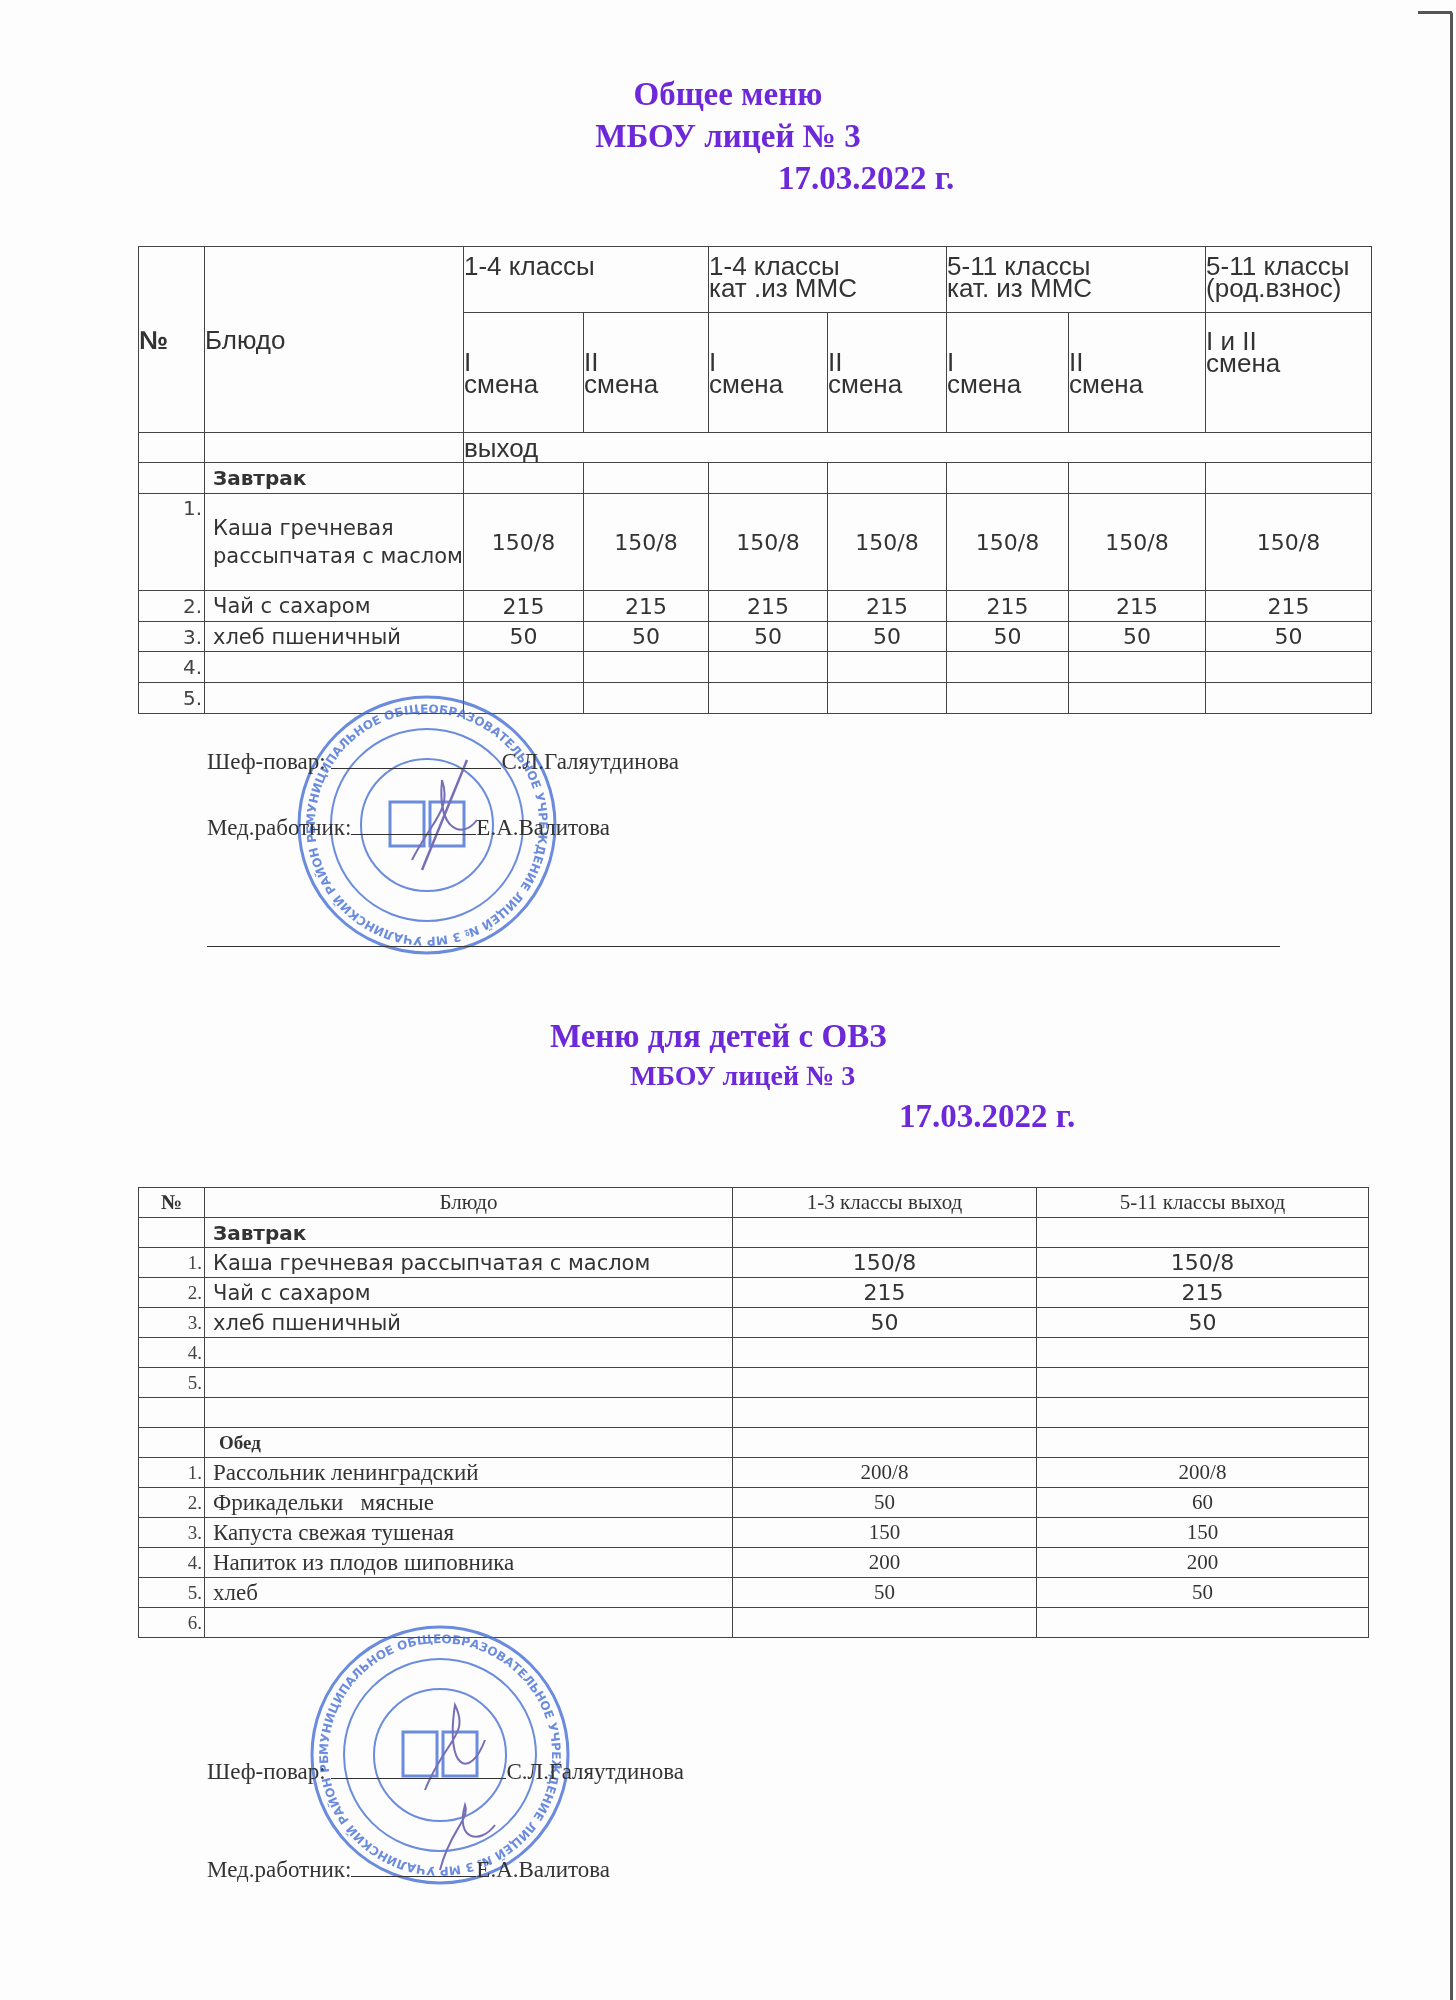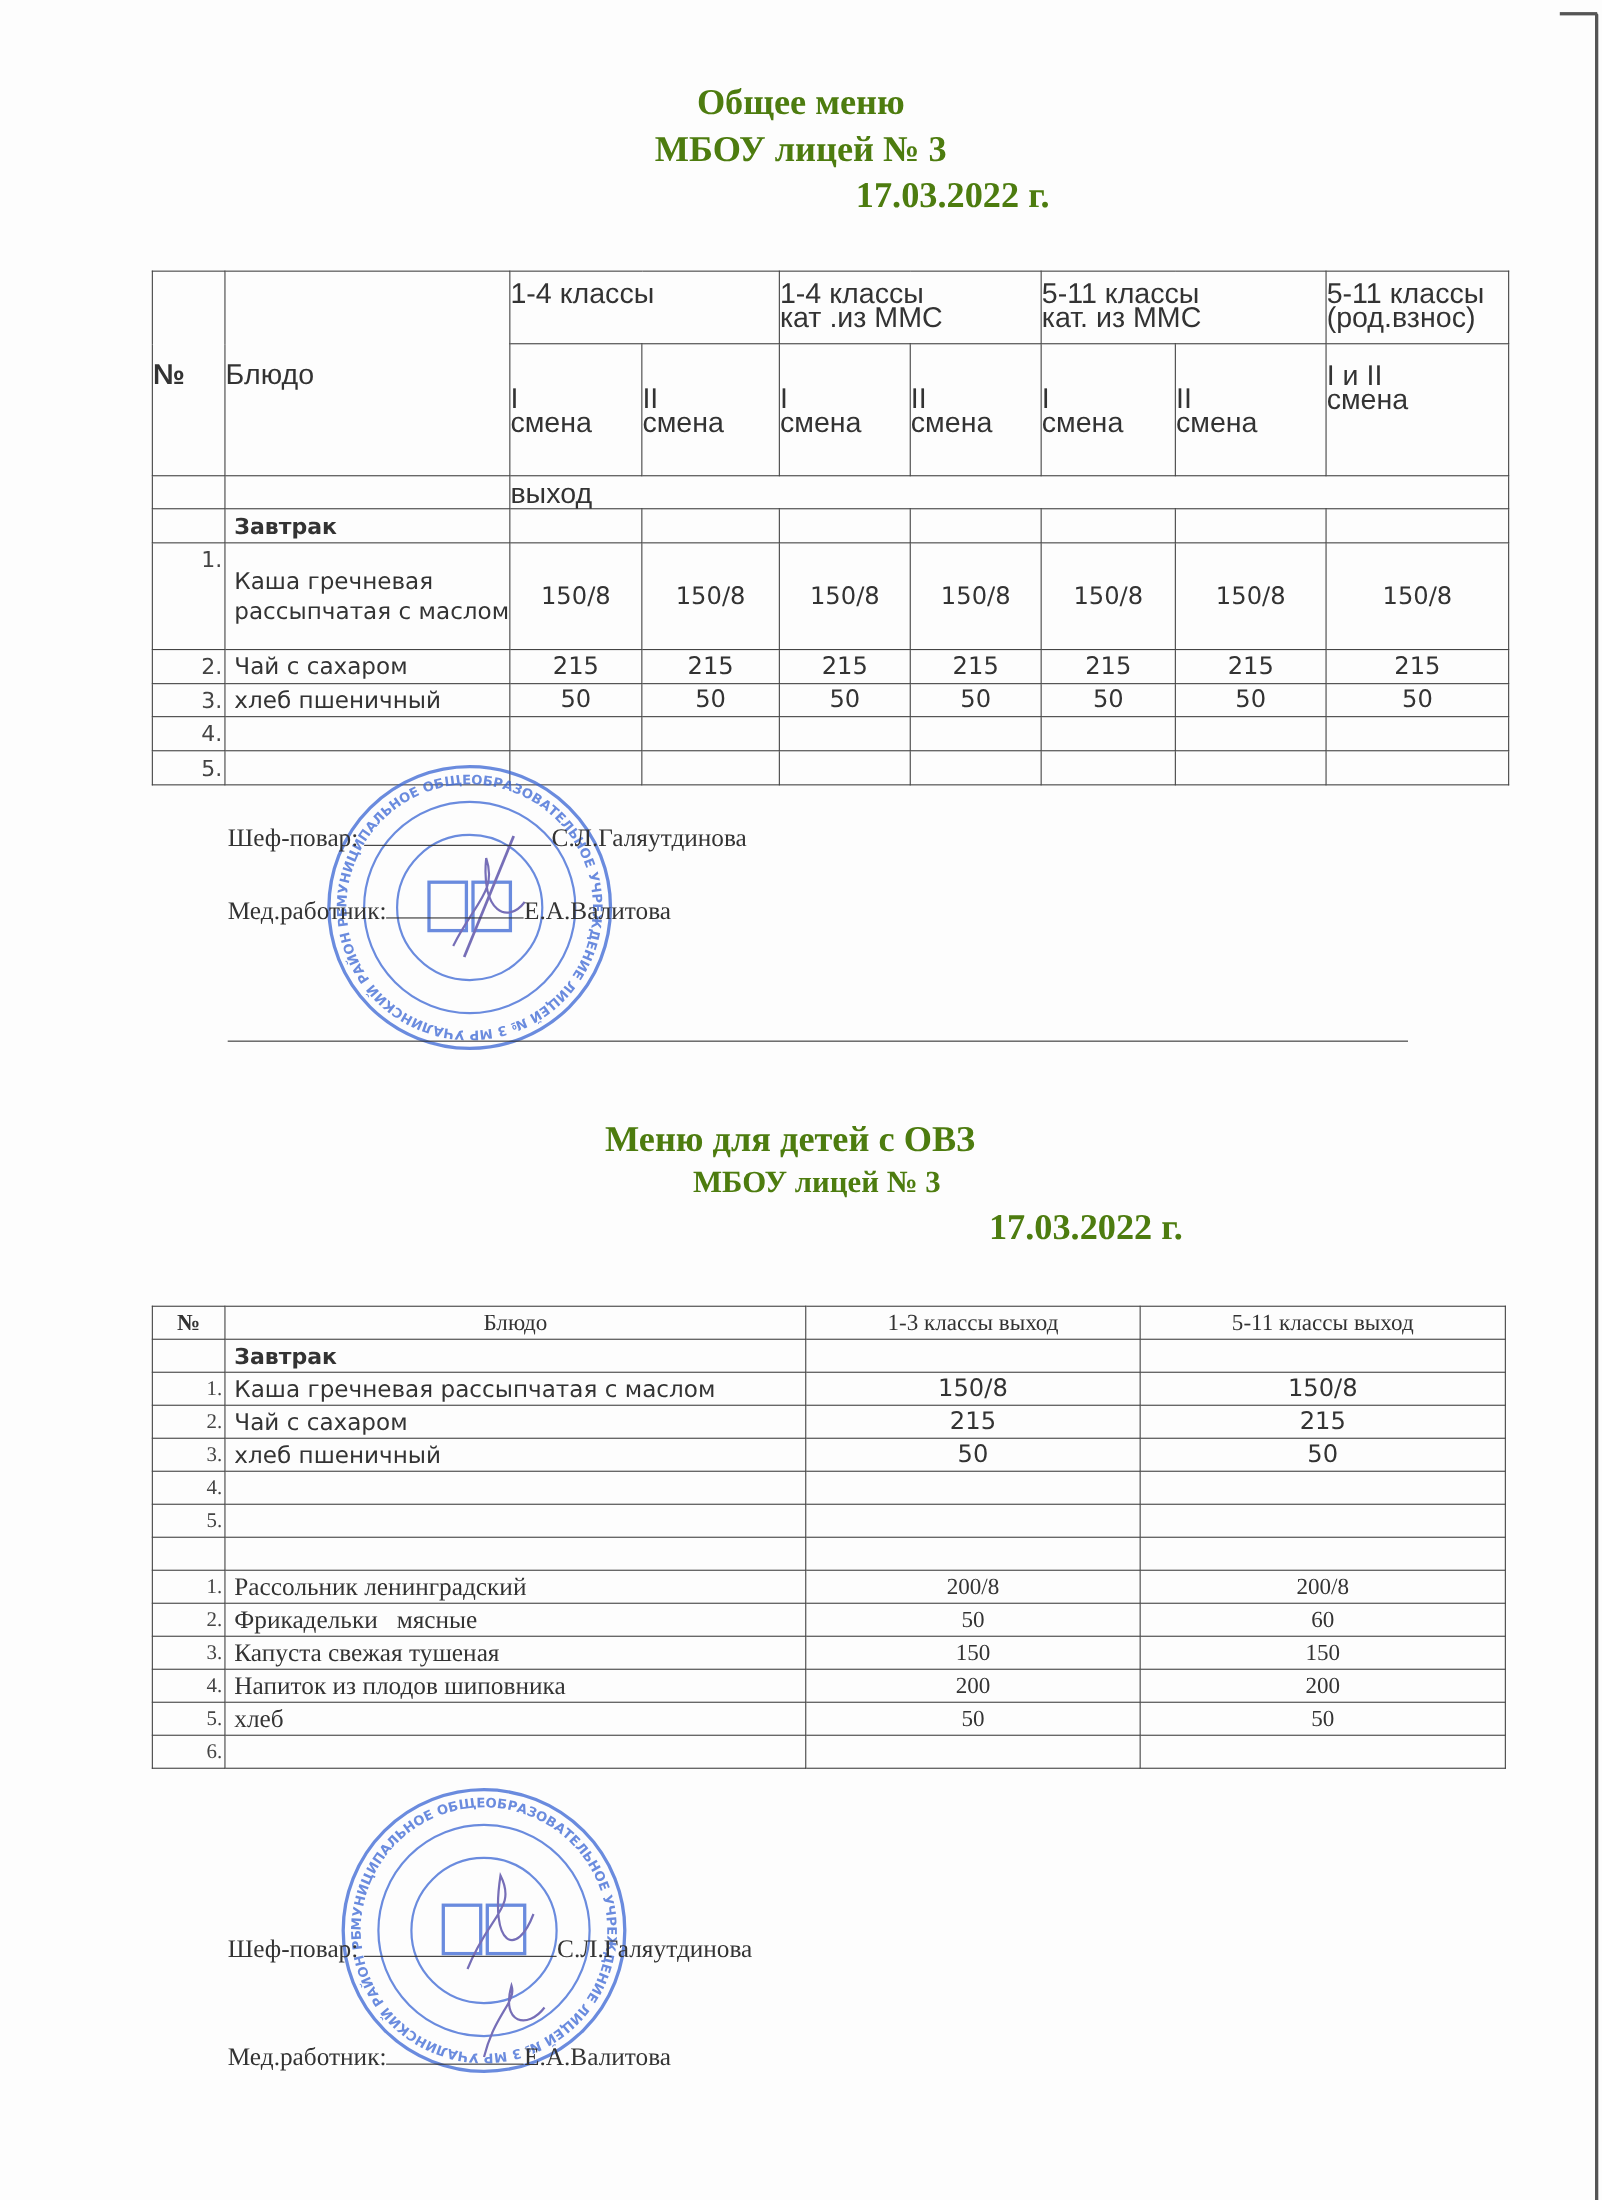--- a/index.html
+++ b/index.html
@@ -9,21 +9,21 @@
   }
   .scan-edge {
     position: absolute; top: 12px; right: 3px; width: 3px; height: 1990px;
     background: #555; border-radius: 2px;
   }
   .scan-edge-top {
     position: absolute; top: 11px; right: 4px; width: 34px; height: 3px; background: #555;
   }
   .title {
     position: absolute; left: 0; width: 1456px; text-align: center;
-    font-family: "Liberation Serif", serif; font-weight: bold; color: #4d7c0f;
+    font-family: "Liberation Serif", serif; font-weight: bold; color: #6d28d9;
   }
   .t1a { top: 76px; font-size: 33px; }
   .t1b { top: 118px; font-size: 33px; }
   .t1c { top: 160px; font-size: 33px; left: 778px; width: auto; text-align: left; }
   .t2a { top: 1018px; font-size: 33px; left: 550px; width: auto; text-align: left; }
   .t2b { top: 1060px; font-size: 28px; left: 630px; width: auto; text-align: left; }
   .t2c { top: 1098px; font-size: 33px; left: 899px; width: auto; text-align: left; }
 
   table { position: absolute; border-collapse: collapse; table-layout: fixed; }
   td, th { border: 1.6px solid #444; padding: 0; font-weight: normal; vertical-align: middle; }
@@ -281,20 +281,26 @@
     <td class="val"></td>
     <td class="val"></td>
   </tr>
   <tr>
     <td></td>
         <td></td>
         <td></td>
         <td></td>
   </tr>
   <tr>
+    <td></td>
+    <td class="sect serif">Обед</td>
+    <td></td>
+        <td></td>
+  </tr>
+  <tr>
     <td class="num">1.</td>
     <td class="dish serif">Рассольник ленинградский</td>
     <td class="val serif">200/8</td>
     <td class="val serif">200/8</td>
   </tr>
   <tr>
     <td class="num">2.</td>
     <td class="dish serif" style="white-space:pre">Фрикадельки   мясные</td>
     <td class="val serif">50</td>
     <td class="val serif">60</td>

